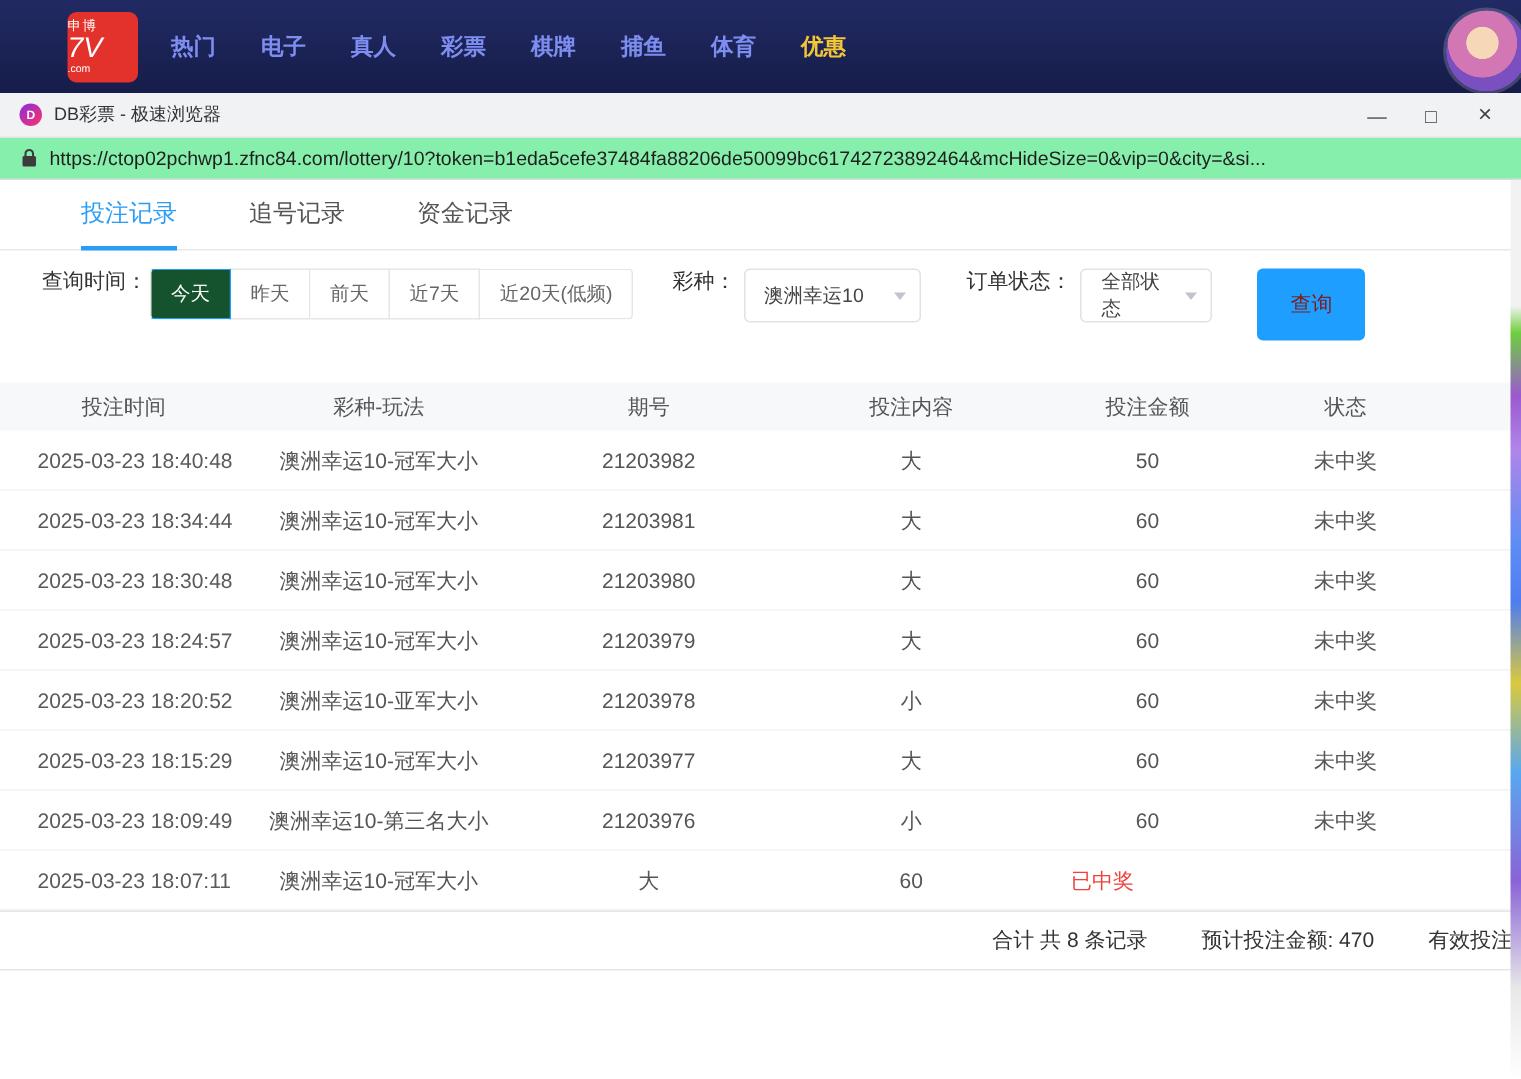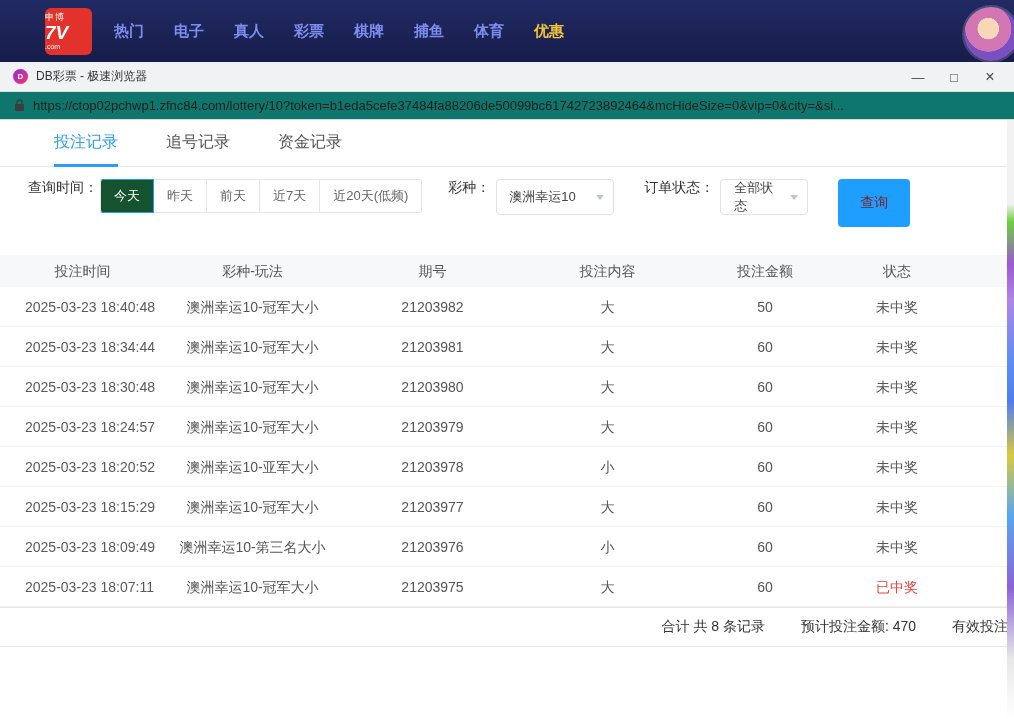--- a/index.html
+++ b/index.html
@@ -4,39 +4,39 @@
 <style>
   * { margin:0; padding:0; box-sizing:border-box; }
   html,body { width:1014px; height:719px; }
   body { font-family:"Liberation Sans","DejaVu Sans",sans-serif; background:#fff; overflow:hidden; }
   .screen { position:relative; width:1014px; height:719px; overflow:hidden; background:#fff; }
 
   
   .topbar { position:relative; height:62px; background:linear-gradient(180deg,#212a63,#161d4a); display:flex; align-items:center; }
   .logo { margin-left:45px; width:47px; height:47px; background:#e3312b; border-radius:6px; display:flex; flex-direction:column; align-items:flex-start; justify-content:center; color:#fff; line-height:1; flex:0 0 auto; }
   .logo-top { font-size:9px; letter-spacing:1px; }
-  .logo-main { font-size:19px; font-weight:bold; font-style:italic; margin:1px 0; }
+  .logo-main { font-size:19px; font-weight:normal; font-style:italic; margin:1px 0; }
   .logo-sub { font-size:7px; }
   .nav-items { display:flex; gap:30px; margin-left:22px; }
   .nav-item { font-size:15px; font-weight:bold; color:#7e8df0; cursor:pointer; white-space:nowrap; }
   .nav-highlight { color:#f3c537; }
   .avatar { position:absolute; right:-4px; top:7px; width:54px; height:54px; border-radius:50%;
     background:radial-gradient(circle at 45% 40%, #f6d7b8 0 24%, #d277b4 25% 52%, #7a4fc0 53% 100%);
     box-shadow:0 0 0 2px rgba(255,255,255,0.18); }
 
   
   .titlebar { position:relative; height:30px; background:#f1f2f4; border-bottom:1px solid #e2e2e2; display:flex; align-items:center; }
   .app-icon { width:15px; height:15px; border-radius:50%; margin-left:13px; background:linear-gradient(135deg,#8a2be2,#ff3366); display:flex; align-items:center; justify-content:center; color:#fff; font-size:8px; font-weight:bold; flex:0 0 auto; }
   .window-title { margin-left:8px; font-size:12px; color:#333; }
   .win-controls { position:absolute; right:6px; top:0; height:30px; display:flex; }
   .win-btn { width:36px; height:30px; display:flex; align-items:center; justify-content:center; font-size:13px; color:#444; cursor:pointer; }
   .win-btn.close { font-size:16px; }
 
   
-  .addressbar { height:28px; background:#0f766e; border-bottom:1px solid #dcdcdc; display:flex; align-items:center; }
+  .addressbar { height:28px; background:#86efac; border-bottom:1px solid #dcdcdc; display:flex; align-items:center; }
   .lock { margin-left:14px; display:flex; flex:0 0 auto; }
   .url { margin-left:8px; font-size:13px; color:#1f1f1f; white-space:nowrap; overflow:hidden; }
 
   
   .sheet { background:#fff; height:599px; position:relative; border-radius:8px 8px 0 0; }
 
   .tabbar { display:flex; gap:48px; padding-left:54px; height:47px; border-bottom:1px solid #e8e8e8; }
   .tab { display:flex; align-items:center; font-size:16px; color:#555; cursor:pointer; border-bottom:3px solid transparent; margin-bottom:-1px; }
   .tab-active { color:#2b9df4; border-bottom-color:#2b9df4; }
 
@@ -210,21 +210,20 @@
             <div class="td col0">2025-03-23 18:09:49</div>
             <div class="td col1">澳洲幸运10-第三名大小</div>
             <div class="td col2">21203976</div>
             <div class="td col3">小</div>
             <div class="td col4">60</div>
             <div class="td col5">未中奖</div>
           </div>
           <div class="tr">
             <div class="td col0">2025-03-23 18:07:11</div>
             <div class="td col1">澳洲幸运10-冠军大小</div>
-            <div class="td col2">21203975</div>
             <div class="td col3">大</div>
             <div class="td col4">60</div>
             <div class="td col5 won">已中奖</div>
           </div>
         </div>
       <div class="summary">
         <span>合计 共 8 条记录</span>
         <span>预计投注金额: 470</span>
         <span class="valid">有效投注金额:</span>
       </div>

